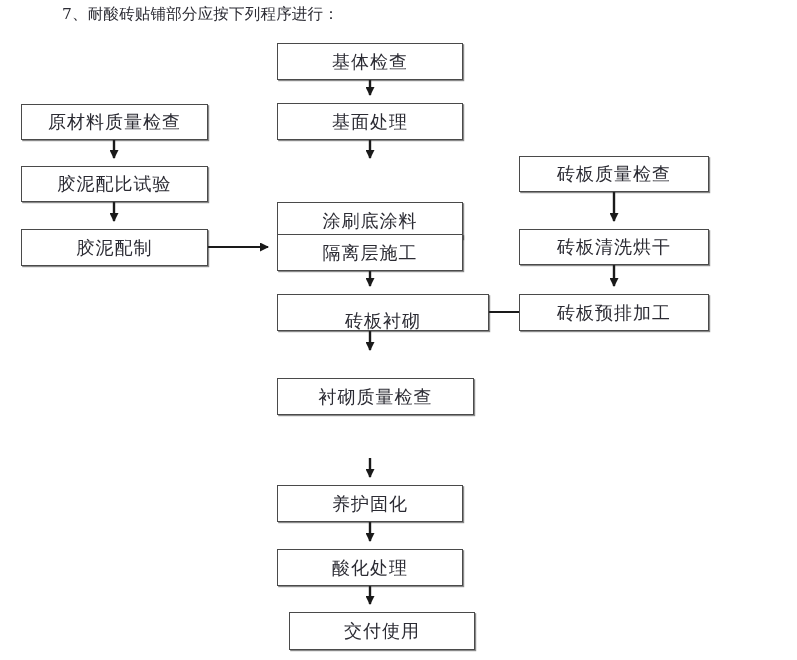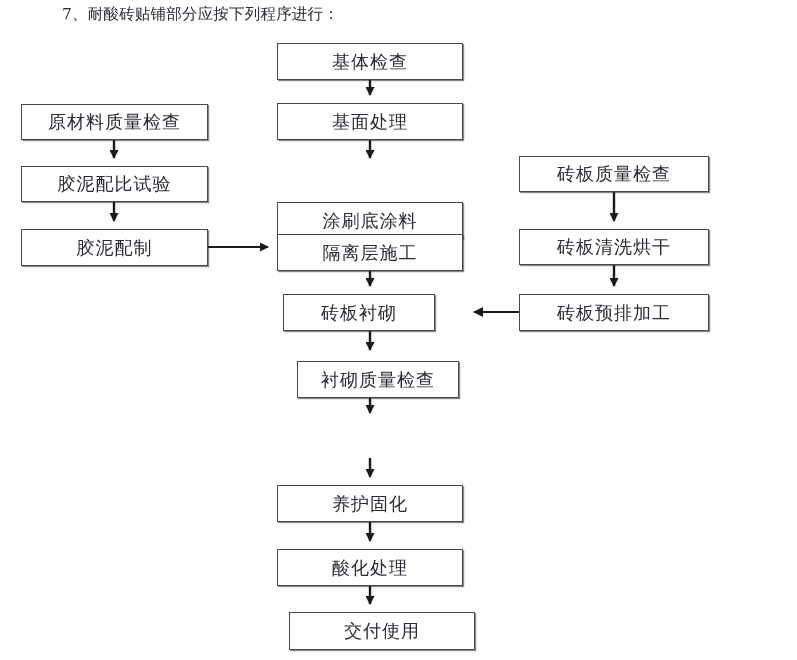--- a/index.html
+++ b/index.html
@@ -107,24 +107,24 @@
   </div>
   <div class="node" style="left:277px; top:103px; width:186px; height:37px;">
     <span class="node-label">基面处理</span>
   </div>
   <div class="node" style="left:277px; top:166px; width:186px; height:37px;margin-top:36px;">
     <span class="node-label">涂刷底涂料</span>
   </div>
   <div class="node" style="left:277px; top:234px; width:186px; height:37px;">
     <span class="node-label">隔离层施工</span>
   </div>
-  <div class="node" style="left:283px; top:294px; width:152px; height:37px;">
+  <div class="node" style="left:277px; top:294px; width:212px; height:37px;align-items:flex-end;">
     <span class="node-label">砖板衬砌</span>
   </div>
-  <div class="node" style="left:277px; top:361px; width:162px; height:37px;margin-left:20px;">
+  <div class="node" style="left:277px; top:378px; width:197px; height:37px;">
     <span class="node-label">衬砌质量检查</span>
   </div>
   <div class="node" style="left:277px; top:485px; width:186px; height:37px;">
     <span class="node-label">养护固化</span>
   </div>
   <div class="node" style="left:277px; top:549px; width:186px; height:37px;">
     <span class="node-label">酸化处理</span>
   </div>
   <div class="node" style="left:277px; top:612px; width:186px; height:38px;margin-left:12px;">
     <span class="node-label">交付使用</span>

